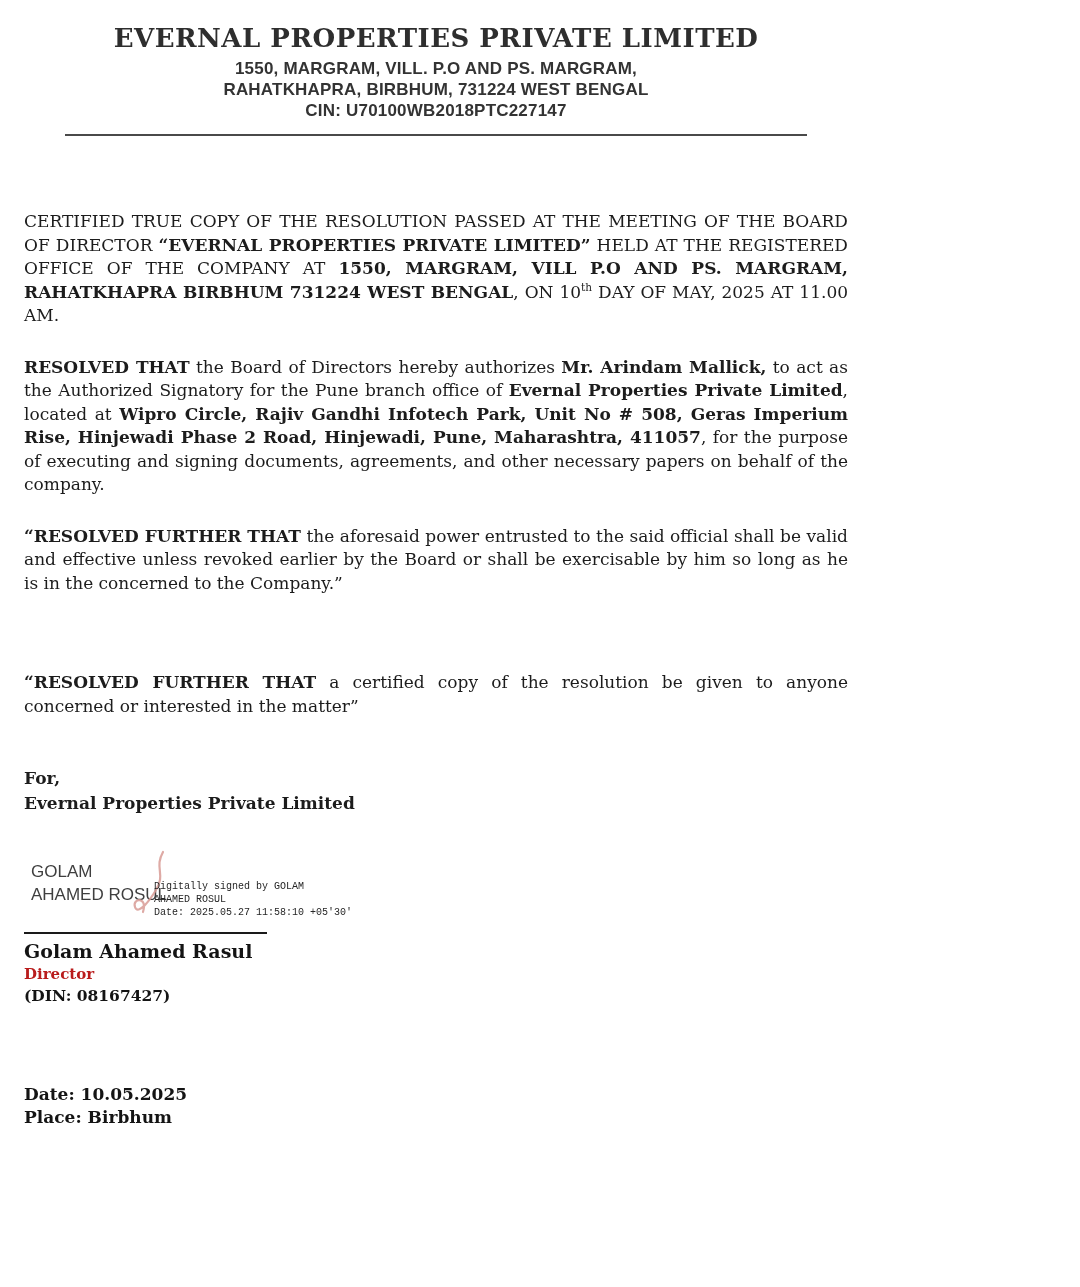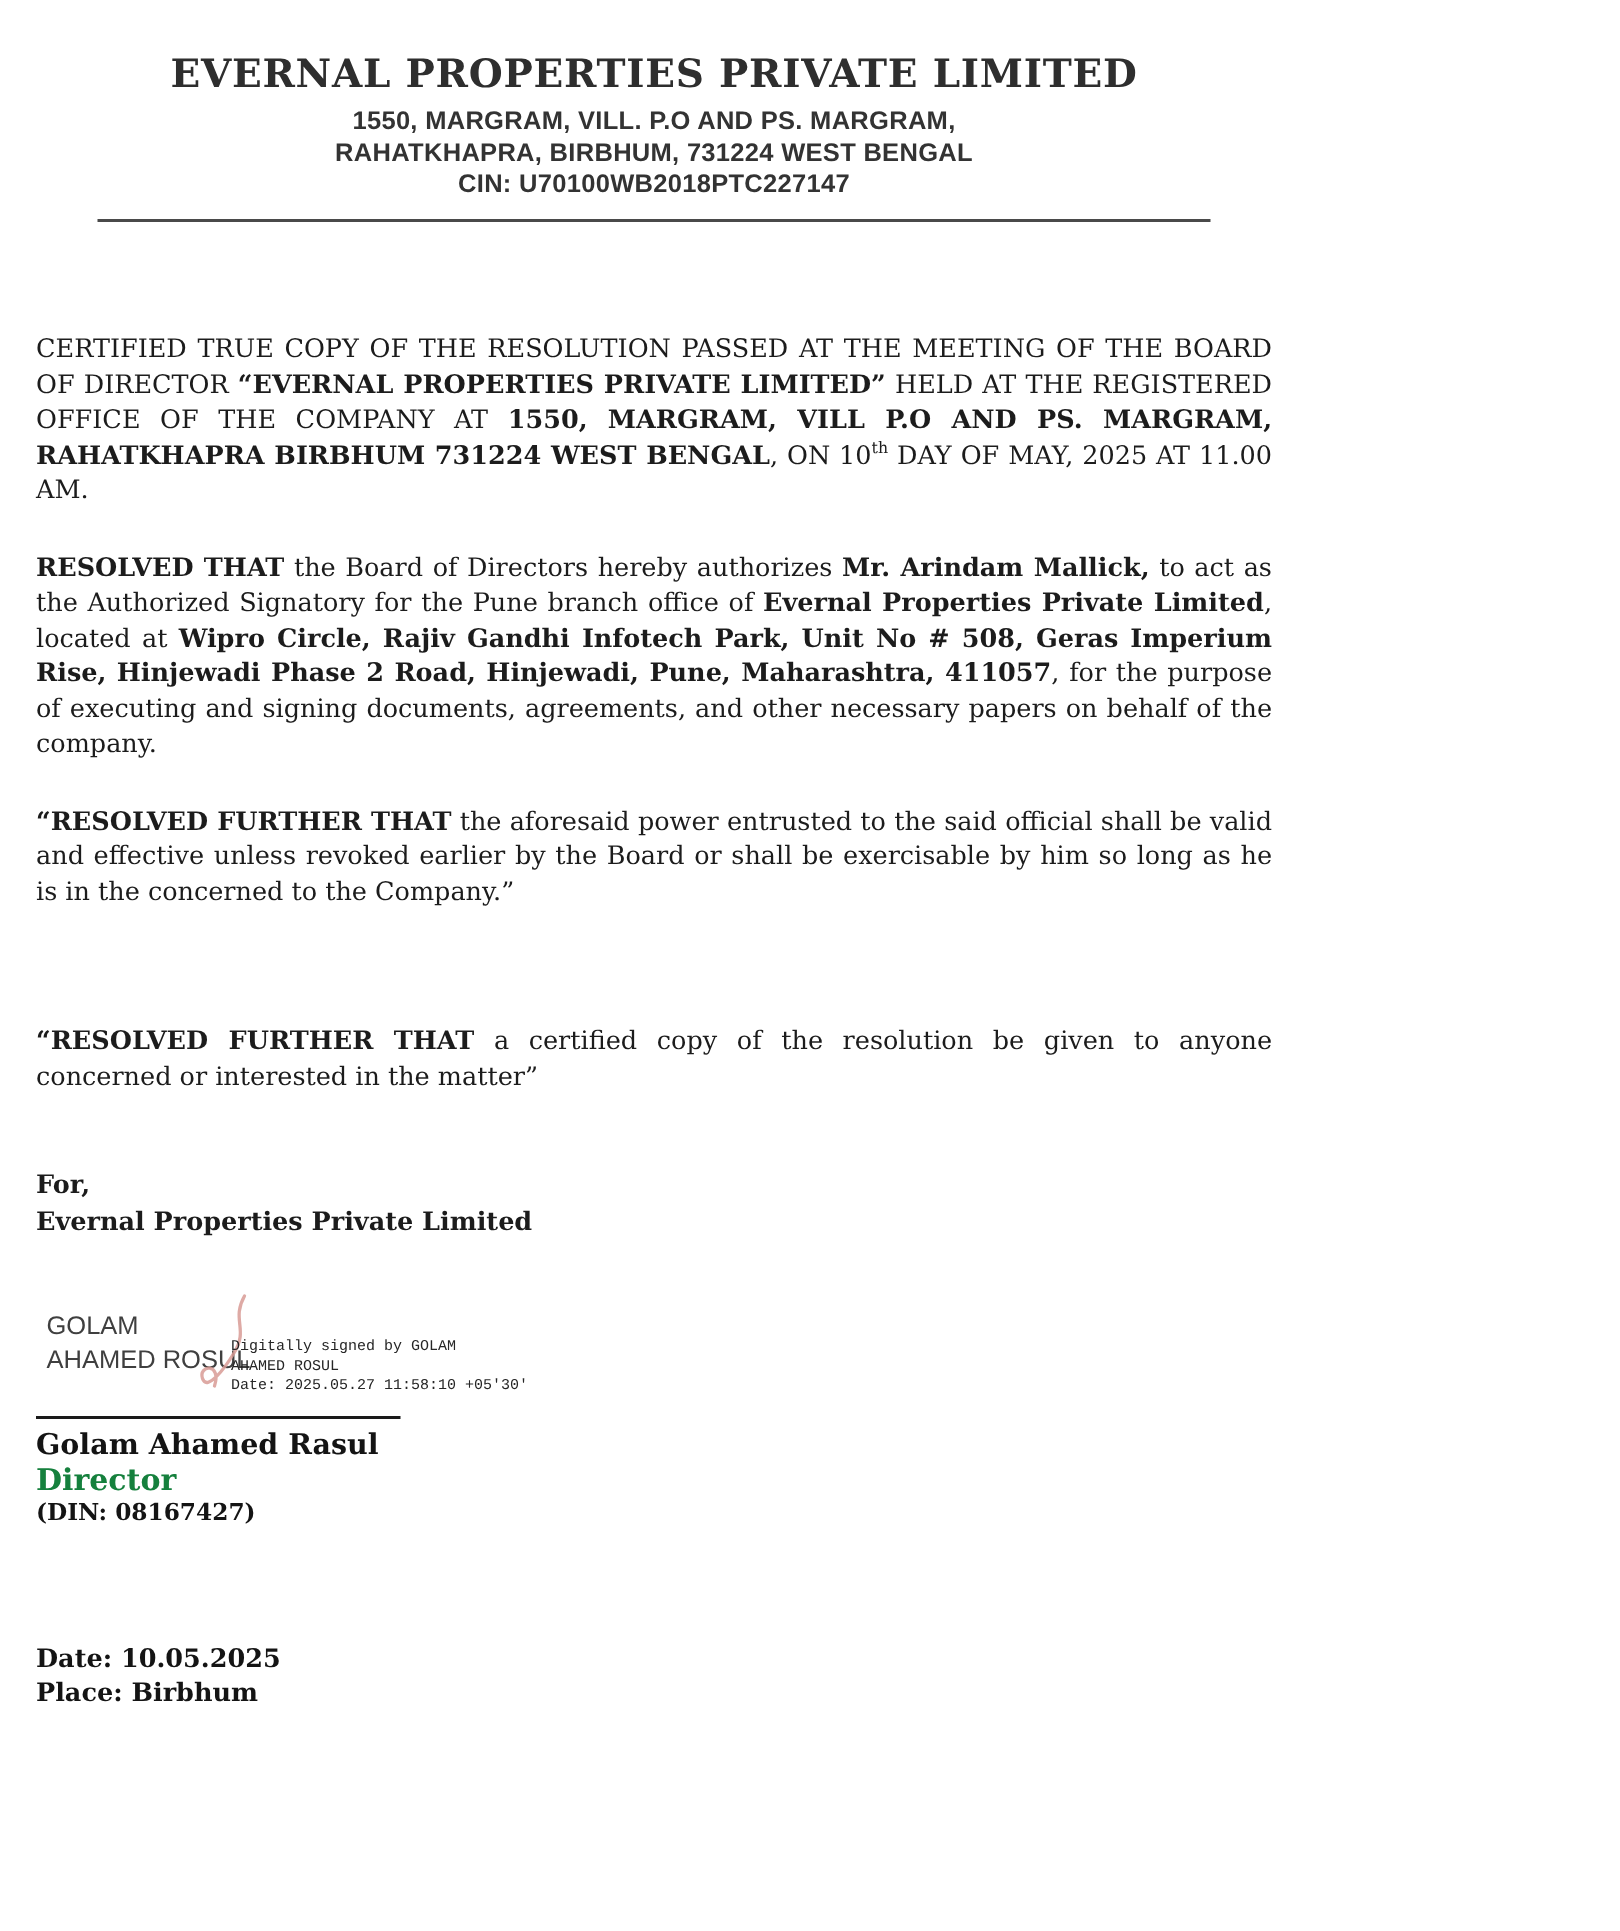--- a/index.html
+++ b/index.html
@@ -6,21 +6,21 @@
   html, body { background: #ffffff; }
   body { font-family: "DejaVu Serif", serif; }
 
   .page {
     position: relative;
     width: 872px;
     height: 1287px;
     background: #ffffff;
     color: #1c1c1c;
     overflow: hidden;
-    padding-top: 34px;
+    padding-top: 22px;
   }
 
   
   .doc-header { text-align: center; }
   .company-name {
     font-family: "DejaVu Serif", serif;
     font-weight: bold;
     font-size: 26px;
     line-height: 32px;
     color: #2e2e2e;
@@ -90,21 +90,21 @@
     line-height: 13px;
     color: #262626;
     white-space: nowrap;
   }
   .sig-line {
     width: 243px;
     border-top: 2.5px solid #1a1a1a;
     margin-top: 10px;
   }
   .sig-name { font-size: 19px; line-height: 24px; margin-top: 5px; color: #141414; }
-  .sig-role { font-size: 20px; line-height: 22px; color: #15803d; }
+  .sig-role { font-size: 15px; line-height: 22px; color: #b91c1c; }
   .sig-din  { font-size: 15.5px; line-height: 22px; color: #141414; }
 
   .footer-meta { margin-top: 76px; font-size: 17px; line-height: 22.5px; color: #141414; }
 </style>
 </head>
 <body>
 
 <div class="page">
 
   <header class="doc-header">

